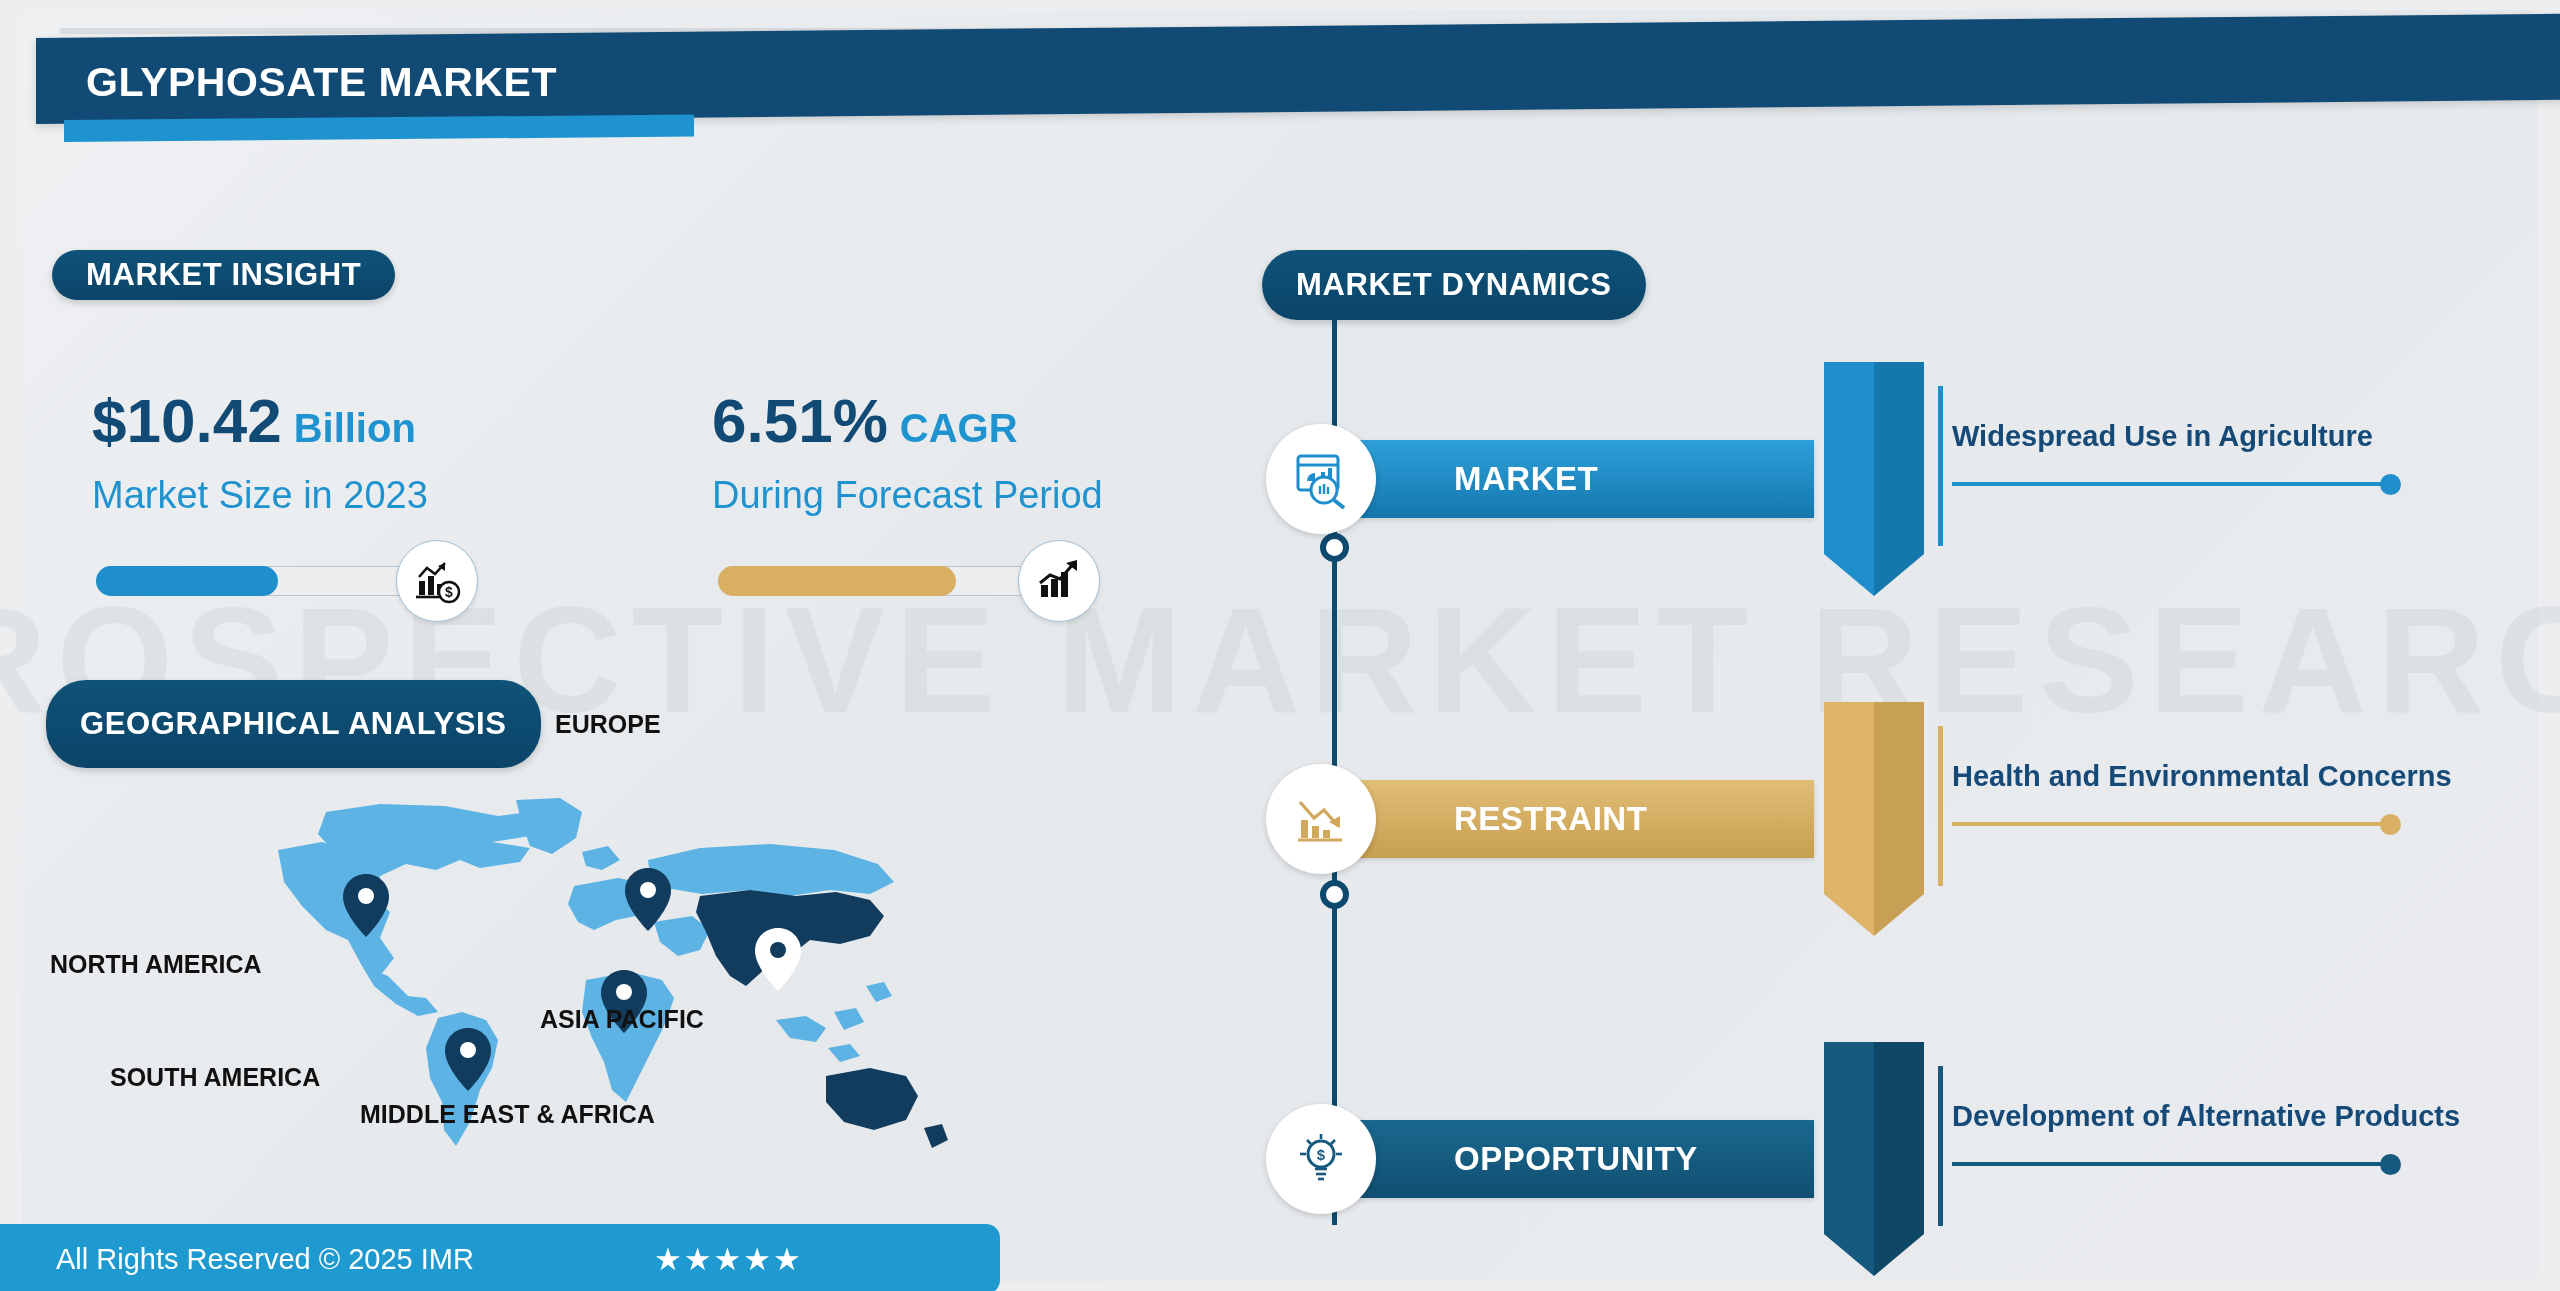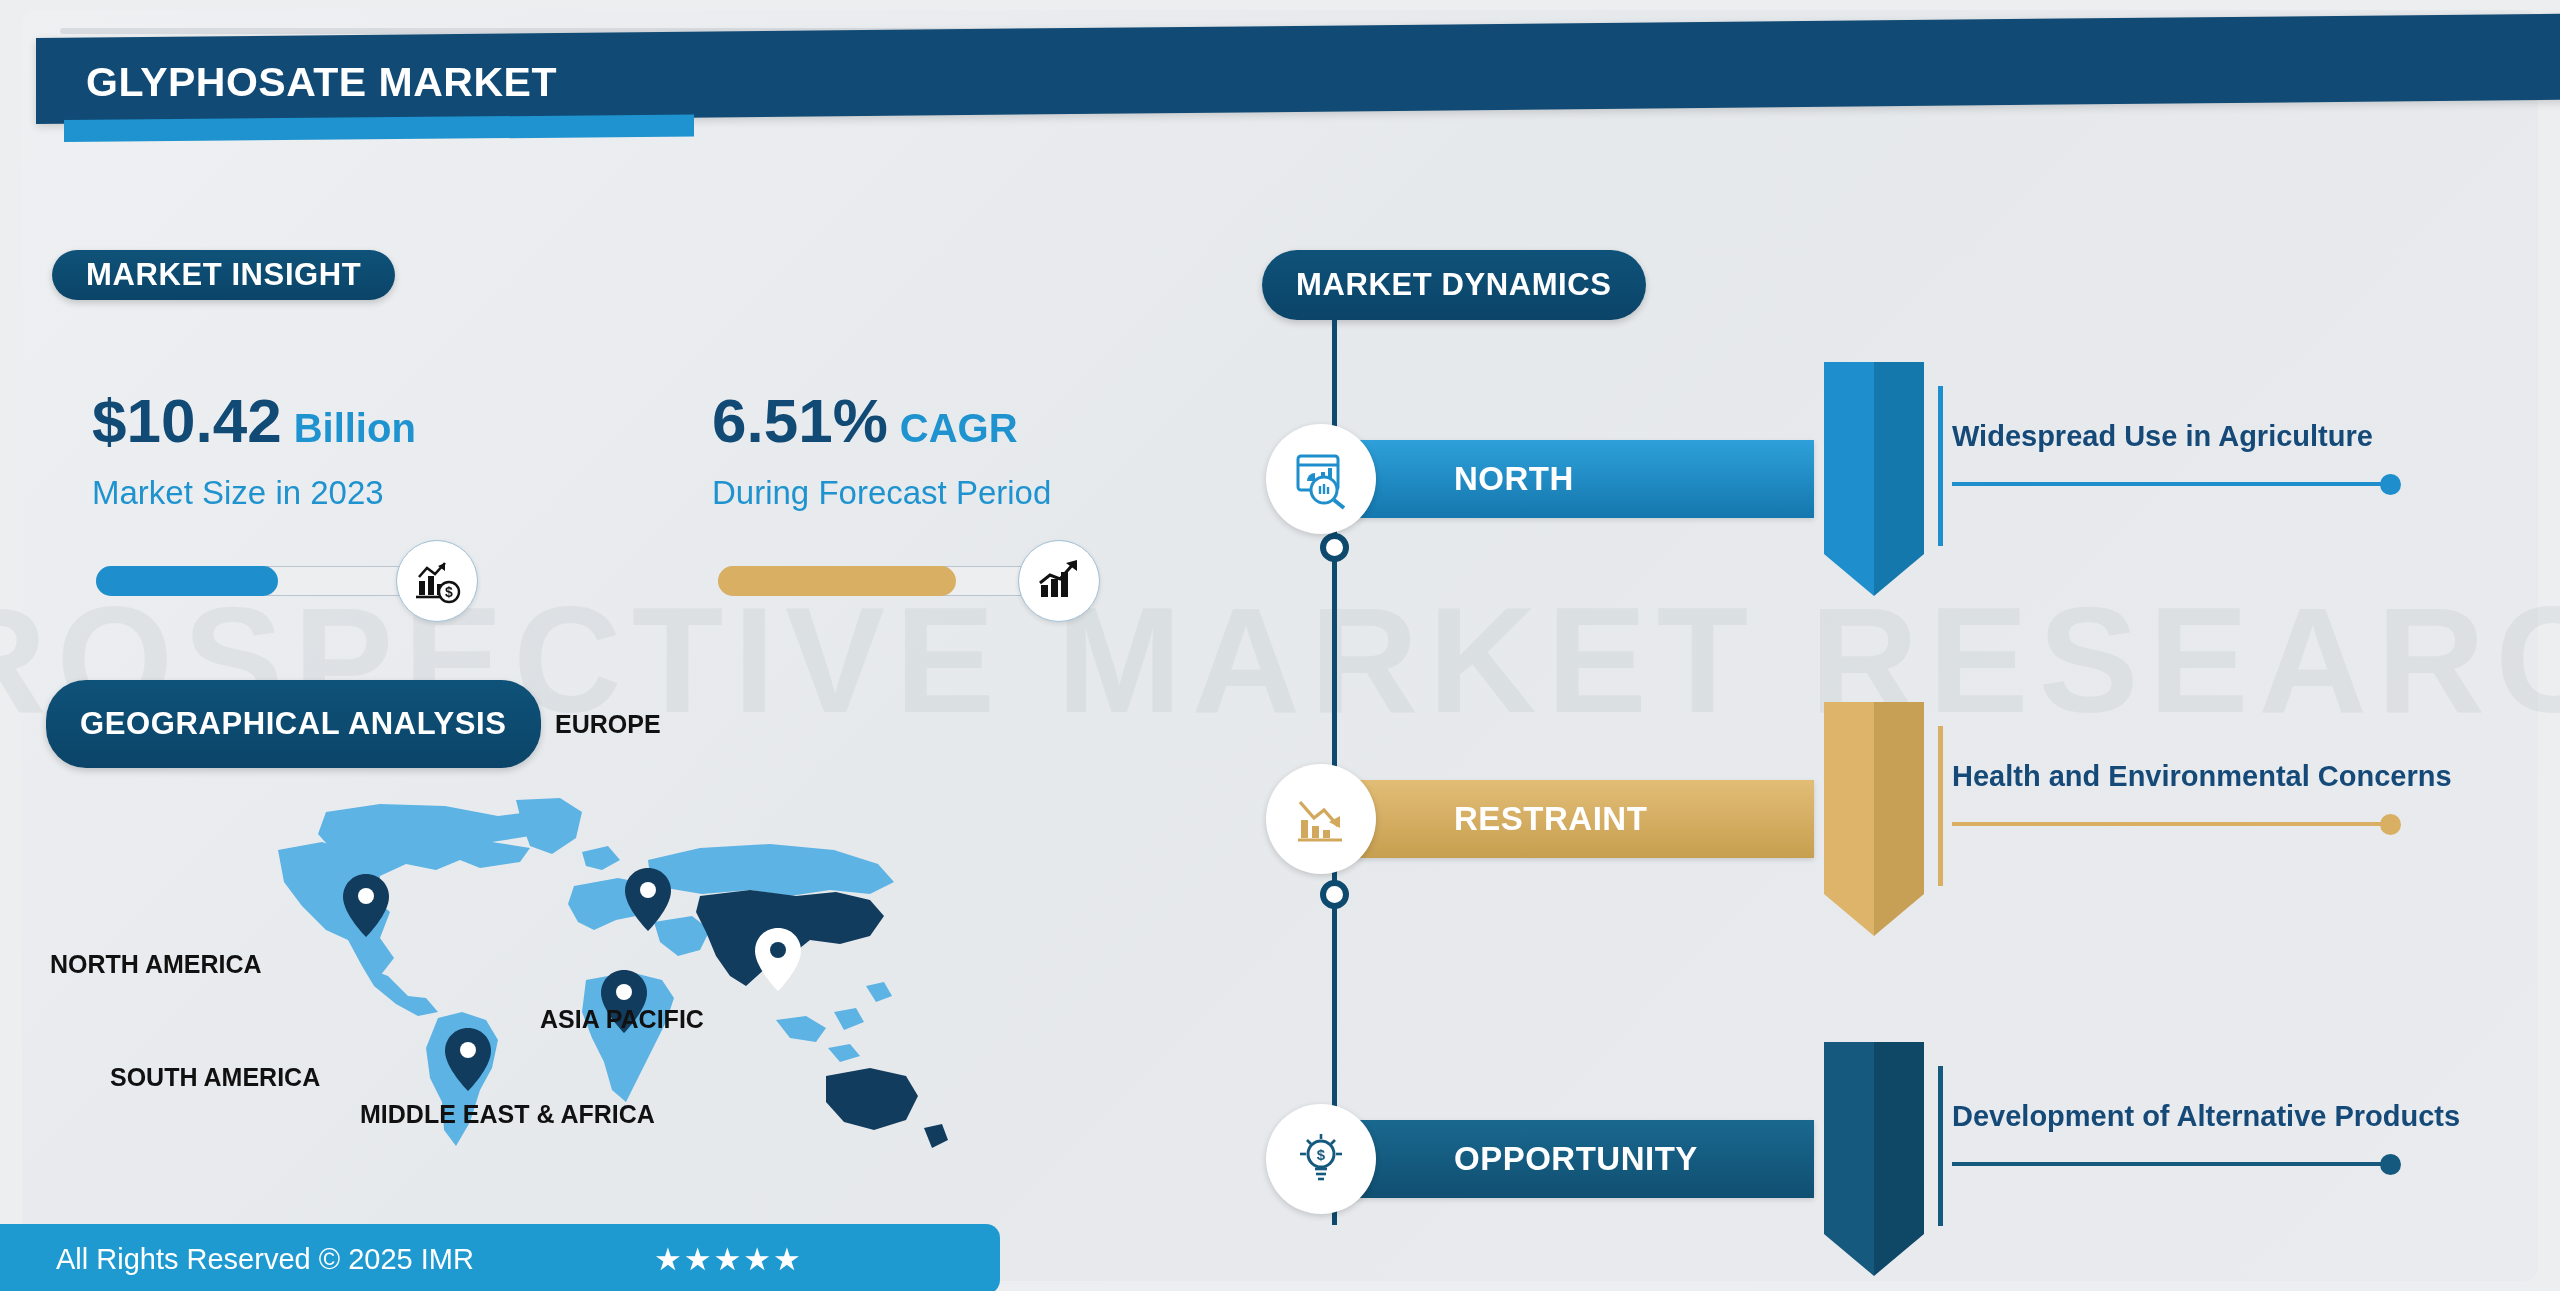--- a/index.html
+++ b/index.html
@@ -70,21 +70,21 @@
   #pill-insight { left:52px;  top:250px; height:50px; }
   #pill-geo     { left:46px;  top:680px; height:88px; }
   #pill-dyn     { left:1262px;top:250px; height:70px; }
 
   
   .stat{ position:absolute; }
   #stat-1{ left:92px; top:390px; }
   #stat-2{ left:712px; top:390px; }
   .stat-val{ font-size:62px; font-weight:bold; color:#114a74; line-height:1; white-space:nowrap; }
   .stat-val .unit{ font-size:40px; font-weight:600; color:#1e93cf; margin-left:12px;margin-top:36px; }
-  .stat-sub{ font-size:33px; color:#1e93cf; margin-top:22px; white-space:nowrap; }
+  .stat-sub{ font-size:38px; color:#1e93cf; margin-top:22px; white-space:nowrap; }
 
   
   .bar-wrap{ position:absolute; height:38px; }
   #bar-1{ left:96px;  top:562px; width:330px; }
   #bar-2{ left:718px; top:562px; width:330px; }
   .bar-track{
     position:absolute; left:0; top:4px; width:100%; height:30px;
     border:1px solid #b8c4cf; border-radius:16px; background:#eceef0;
   }
   .bar-fill{
@@ -310,21 +310,21 @@
 
   <div class="pill" id="pill-dyn">MARKET DYNAMICS</div>
 
   <div class="dyn-area">
     <div class="spine"></div>
     <div class="node" id="node-1"></div>
     <div class="node" id="node-2"></div>
 
     <div class="row" id="row-driver">
       <div class="ribbon" style="background:linear-gradient(180deg,#2ea0da 0%,#1477ad 100%)">
-        <span class="ribbon-label">NORTH</span>
+        <span class="ribbon-label">MARKET</span>
         <div class="ribbon-tail">
           <div class="half l" style="background:#1e8fcc"></div>
           <div class="half r" style="background:#1578ad"></div>
         </div>
       </div>
       <div class="circ">
         <svg width="62" height="62" viewBox="0 0 62 62">
           <rect x="8" y="8" width="40" height="34" rx="3" fill="none" stroke="#1e8fcc" stroke-width="3"></rect>
           <line x1="8" y1="17" x2="48" y2="17" stroke="#1e8fcc" stroke-width="3"></line>
           <path d="M17,33 a8,8 0 0 1 8,-8 l0,8 Z" fill="#1e8fcc"></path>

